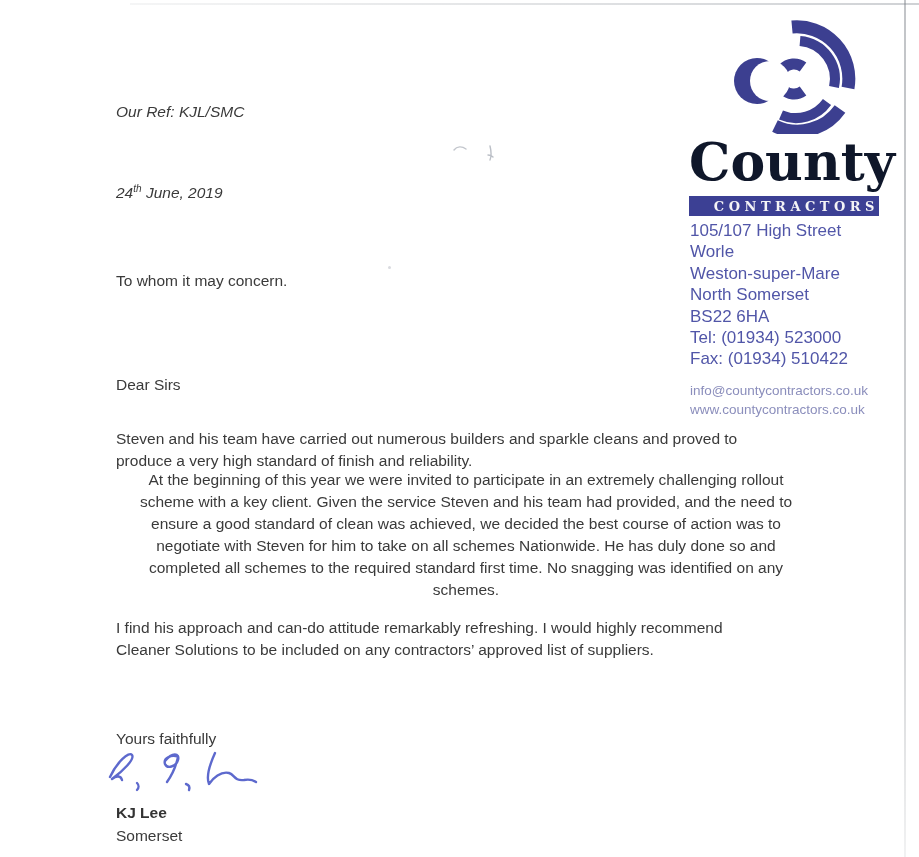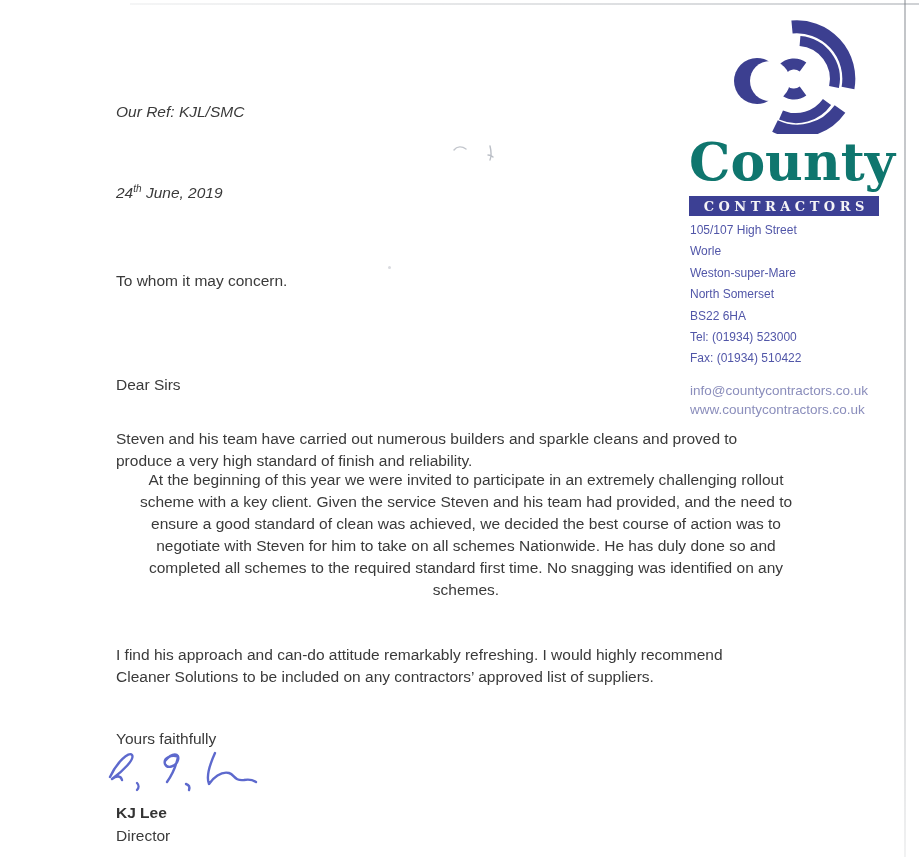--- a/index.html
+++ b/index.html
@@ -34,53 +34,53 @@
     color: #3a3a3a;
     white-space: pre-line;
   }
   #ref-line        { left: 116px; top: 101px; font-style: italic; }
   #date-line       { left: 116px; top: 160px; font-style: italic; }
   #date-line sup   { font-size: 10px; vertical-align: super; line-height: 0; }
   #attention-line  { left: 116px; top: 270px; }
   #salutation-line { left: 116px; top: 374px; }
   #paragraph-1     { left: 116px; top: 428px; width: 700px; }
   #paragraph-2     { left: 116px; top: 469px; width: 700px; text-align: center; }
-  #paragraph-3     { left: 116px; top: 644px; width: 700px; }
+  #paragraph-3     { left: 116px; top: 617px; width: 700px; }
   #closing-line    { left: 116px; top: 684px; margin-top: 44px; }
   #signature       { left: 100px; top: 733px; }
   #signer-name     { left: 116px; top: 802px; font-weight: bold; color: #333; }
   #signer-title    { left: 116px; top: 825px; }
 
   
   #logo { left: 733px; top: 20px; }
   #brand-name {
     left: 689px; top: 134px;
     font-family: "DejaVu Serif", "Liberation Serif", serif;
     font-weight: bold;
     font-size: 52px; line-height: 56px;
-    color: #0f766e;
+    color: #0f172a;
     letter-spacing: 0px;
   }
   #brand-banner {
     left: 689px; top: 196px; width: 190px; height: 20px;
     background: #3c4094;
-    display: flex; align-items: center; justify-content: center;
+    display: flex; align-items: center; justify-content: flex-end;
   }
   #brand-banner span {
     font-family: "DejaVu Serif", "Liberation Serif", serif;
     font-weight: bold;
     font-size: 13px;
     color: #f4f3f6;
     letter-spacing: 4.5px;
     text-indent: 4.5px;
     white-space: nowrap;
   }
   #address-block {
     left: 690px; top: 220px;
-    font-size: 12px; line-height: 21.4px;
+    font-size: 17px; line-height: 21.4px;
     color: #5156a8;
     white-space: pre-line;
   }
   #contact-small {
     left: 690px; top: 374px;
     font-size: 13.5px; line-height: 18.5px;
     color: #8b8ebc;
     white-space: pre-line;
     margin-top: 8px;
   }
@@ -165,15 +165,15 @@
 
       <path d="M65 28 C72 19 80 20 78 27 C76 34 67 36 65 31 C63 25 72 21 78 24 C76 33 72 42 67 49"></path>
       <path d="M86 51 c3 1 4 3 3 6"></path>
 
       <path d="M115 20 C110 31 106 44 109 51 C113 45 121 38 129 40 C135 42 134 48 144 47 C149 46 153 47 156 49"></path>
     </g>
   </svg>
 
   <div id="signer-name" class="abs body-text">KJ Lee</div>
 
-  <div id="signer-title" class="abs body-text">Director</div>
+  <div id="signer-title" class="abs body-text">Somerset</div>
 
 </div>
 
 </body></html>

